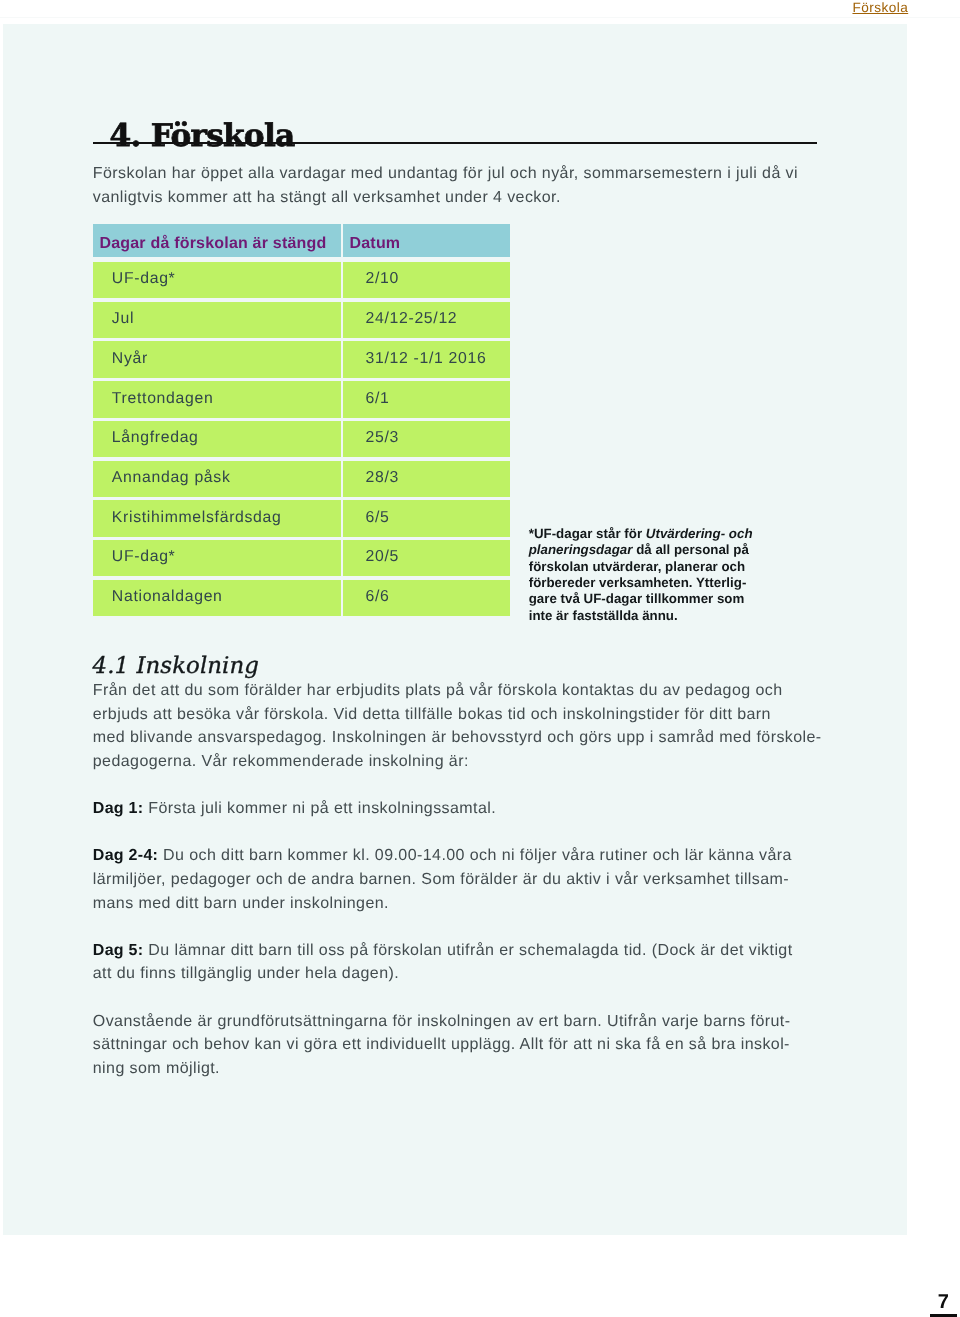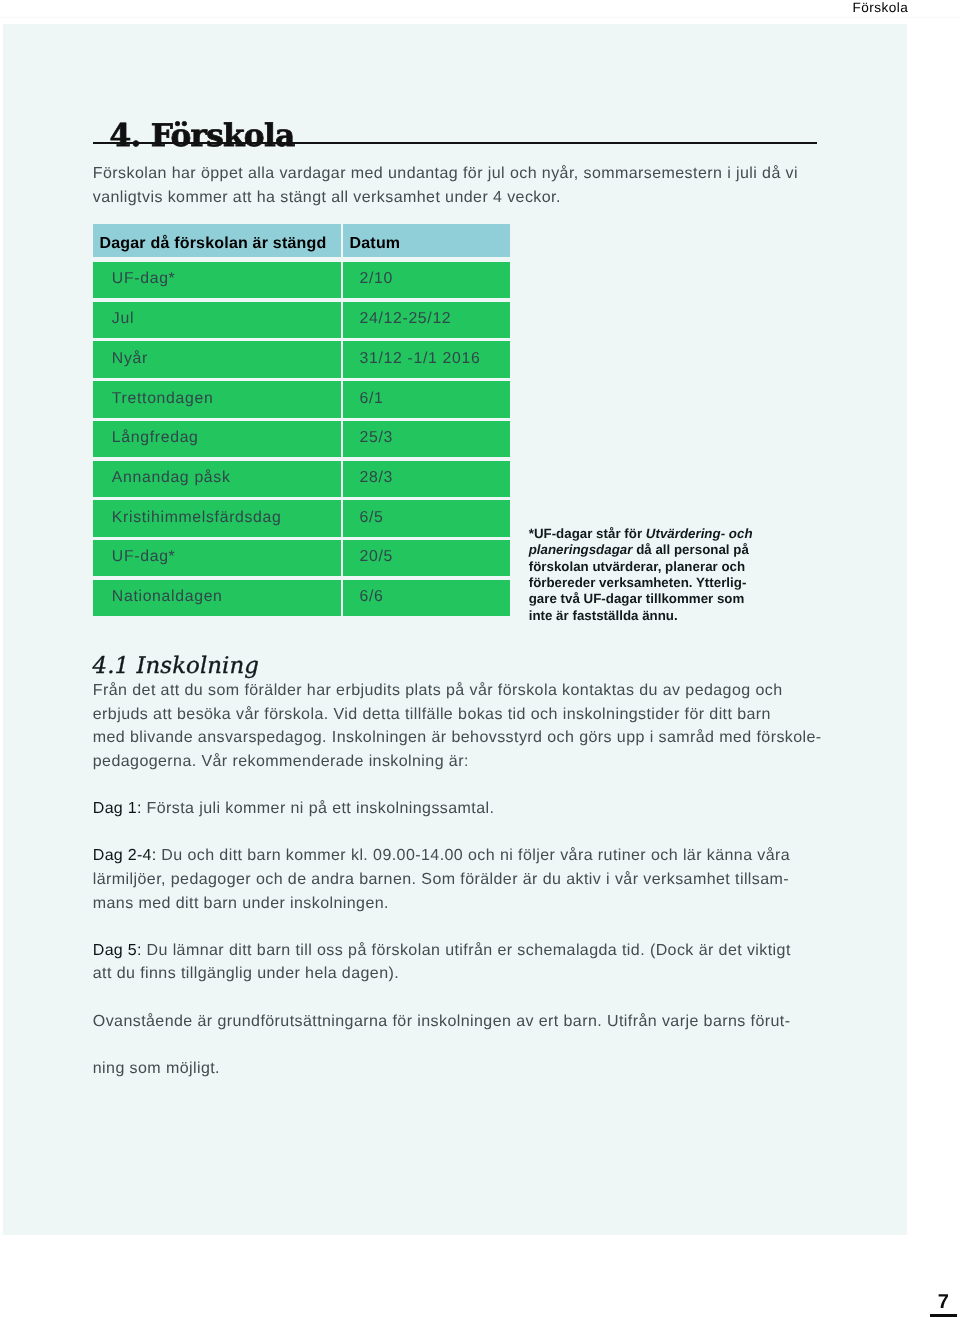--- a/index.html
+++ b/index.html
@@ -5,55 +5,55 @@
 <style>
   html,body{margin:0;padding:0;}
   body{width:960px;height:1317px;background:#ffffff;
        font-family:"Liberation Sans",sans-serif;
        -webkit-font-smoothing:antialiased;overflow:hidden;
        text-rendering:geometricPrecision;}
   .page{position:relative;width:960px;height:1317px;transform:translateZ(0);}
 
   
   .runhead{position:absolute;left:0;top:0.4px;width:908.2px;text-align:right;
-           font-size:13.6px;color:#000000;letter-spacing:.45px;line-height:16px;}
+           font-size:13.6px;color:#a16207;letter-spacing:.45px;line-height:16px;text-decoration:underline;}
   .hdr-rule{position:absolute;left:0;right:0;top:17px;height:1px;background:#f7f9f9;}
 
   
   .mint{position:absolute;left:3px;top:23.5px;width:904px;height:1211px;background:#eff7f6;}
 
   
   .title{position:absolute;left:92.6px;top:103.8px;margin:17px;
          font-family:"DejaVu Serif",serif;font-weight:bold;font-size:31.2px;line-height:31.2px;
          color:#101010;letter-spacing:-0.75px;
          -webkit-text-stroke:0.75px #101010;}
   .title-rule{position:absolute;left:92.8px;top:141.6px;width:724.7px;height:2.5px;background:#121212;}
 
   
   .body{font-size:16px;letter-spacing:0.42px;
         line-height:23.6px;color:#434c4f;margin:0;white-space:nowrap;}
-  .body b{font-weight:normal;color:#0f1517;letter-spacing:0.28px;}
+  .body b{font-weight:bold;color:#0f1517;letter-spacing:0.28px;}
 
   #intro{position:absolute;left:92.8px;top:162.0px;width:728px;}
   #paras{position:absolute;left:92.8px;top:679.2px;width:728px;}
   #paras p{margin:0 0 23.6px 0;}
   #paras p:last-child{margin-bottom:0;}
 
   
   .tbl{position:absolute;left:93.25px;top:223.6px;width:417px;}
   .trow{display:flex;margin-bottom:3.34px;}
   .c1{width:247.4px;margin-right:2.7px;flex:none;}
   .c2{width:166.6px;flex:none;}
-  .thead .c1,.thead .c2{background:#90cfd8;color:#000000;height:33px;
+  .thead .c1,.thead .c2{background:#90cfd8;color:#701a75;height:33px;
         font-weight:bold;font-size:16px;letter-spacing:0.2px;}
   .thead .cell{padding:11.3px 0 0 6.2px;}
-  .tbody .c1,.tbody .c2{background:#22c55e;color:#32474b;height:36.4px;
+  .tbody .c1,.tbody .c2{background:#bef264;color:#32474b;height:36.4px;
         font-size:15.8px;letter-spacing:0.68px;}
   .tbody .c1 .cell{padding:8.4px 0 0 18.6px;}
-  .tbody .c2 .cell{padding:8.4px 0 0 16.2px;}
+  .tbody .c2 .cell{padding:8.4px 0 0 16.2px;margin-left:6px;}
   .trow.thead{margin-bottom:5.4px;}
   .trow:last-child{margin-bottom:0;}
 
   
   .note{position:absolute;left:528.7px;top:525.6px;width:226px;
         font-size:13.3px;line-height:16.45px;font-weight:bold;color:#13181a;letter-spacing:0.02px;}
   .note i{font-style:italic;}
 
   
   .sub{position:absolute;left:92.6px;top:655px;margin:0;
@@ -166,18 +166,18 @@
 
   <div class="note" id="note"><span>*UF-dagar står för </span><i>Utvärdering- och</i><br><i>planeringsdagar</i><span> då all personal på</span><br><span>förskolan utvärderar, planerar och</span><br><span>förbereder verksamheten. Ytterlig-</span><br><span>gare två UF-dagar tillkommer som</span><br><span>inte är fastställda ännu.</span></div>
 
   <h2 class="sub">4.1 Inskolning</h2>
 
   <div id="paras">
       <p class="body flowp"><span>Från det att du som förälder har erbjudits plats på vår förskola kontaktas du av pedagog och</span><br><span>erbjuds att besöka vår förskola. Vid detta tillfälle bokas tid och inskolningstider för ditt barn</span><br><span>med blivande ansvarspedagog. Inskolningen är behovsstyrd och görs upp i samråd med förskole-</span><br><span>pedagogerna. Vår rekommenderade inskolning är:</span></p>
       <p class="body flowp"><b>Dag 1:</b><span> Första juli kommer ni på ett inskolningssamtal.</span></p>
       <p class="body flowp"><b>Dag 2-4:</b><span> Du och ditt barn kommer kl. 09.00-14.00 och ni följer våra rutiner och lär känna våra</span><br><span>lärmiljöer, pedagoger och de andra barnen. Som förälder är du aktiv i vår verksamhet tillsam-</span><br><span>mans med ditt barn under inskolningen.</span></p>
       <p class="body flowp"><b>Dag 5:</b><span> Du lämnar ditt barn till oss på förskolan utifrån er schemalagda tid. (Dock är det viktigt</span><br><span>att du finns tillgänglig under hela dagen).</span></p>
-      <p class="body flowp"><span>Ovanstående är grundförutsättningarna för inskolningen av ert barn. Utifrån varje barns förut-</span><br><br><span>ning som möjligt.</span></p>
+      <p class="body flowp"><span>Ovanstående är grundförutsättningarna för inskolningen av ert barn. Utifrån varje barns förut-</span><br><span>sättningar och behov kan vi göra ett individuellt upplägg. Allt för att ni ska få en så bra inskol-</span><br><span>ning som möjligt.</span></p>
     </div>
 
   <div class="pageno">7</div>
   <div class="pageno-rule"></div>
 </div>
 
 </body></html>

